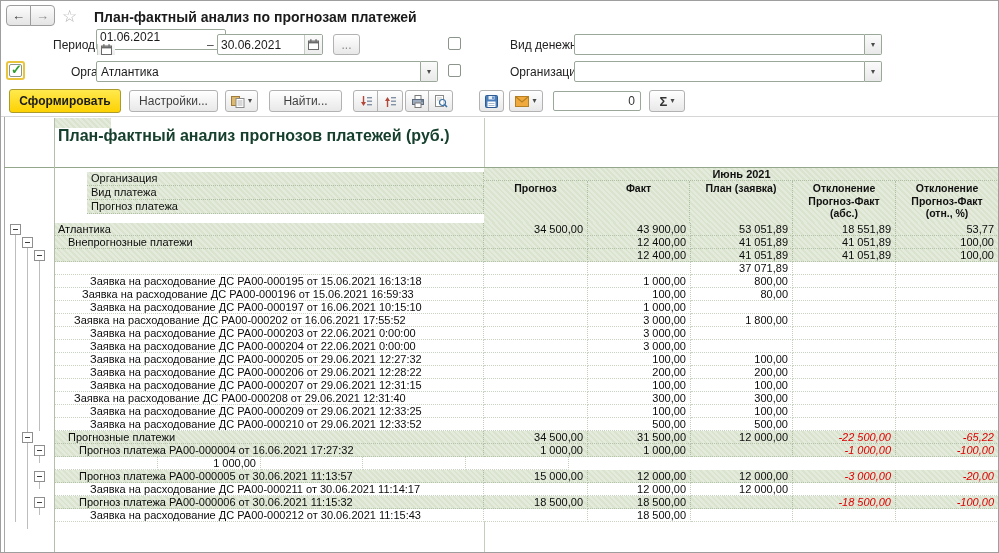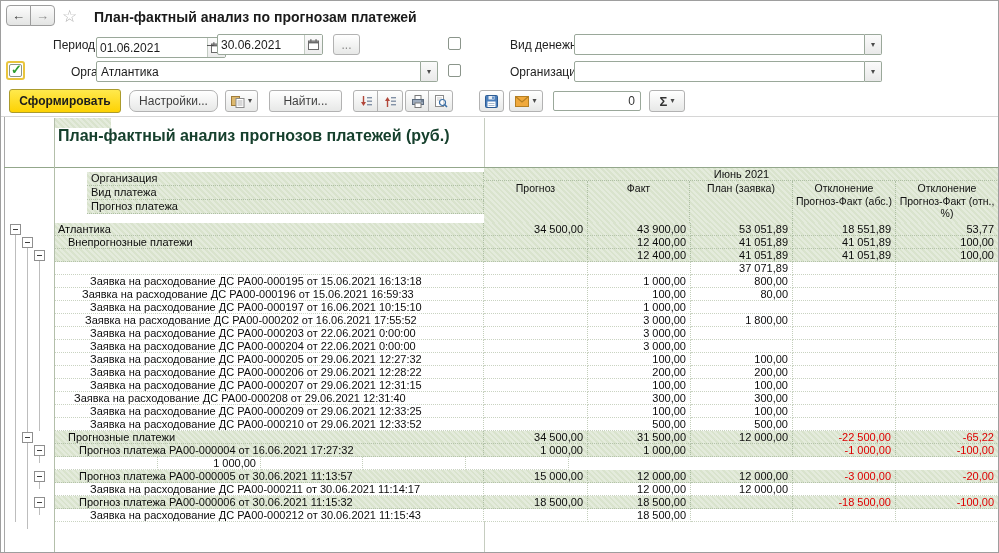--- a/index.html
+++ b/index.html
@@ -58,41 +58,41 @@
              background-image:repeating-linear-gradient(45deg, rgba(255,255,255,.30) 0 2px, rgba(0,0,0,0) 2px 4px); }
   .rtitle { position:absolute; left:57px; top:126px; font-size:16px; font-weight:bold;
             color:#16402d; z-index:3; }
 
   .vline { position:absolute; width:1px; background:#b3bfaa; z-index:4; }
 
   .hdr { position:absolute; left:3px; top:166px; width:995px; height:56px; border-top:1px solid #93a78b; }
   .hdr .leftcol { position:absolute; left:50px; top:4px; width:430px;padding-left:33px; }
   .hdr .lcell { height:14px; border-right:1px dotted #aebfa4; border-bottom:1px dotted #aebfa4;
                 font-size:11px; line-height:13px; padding-left:4px; color:#111; }
-  .hdr .rightcol { position:absolute; left:480px; top:0; width:515px; }
+  .hdr .rightcol { position:absolute; left:480px; top:0; width:515px;font-weight:bold; }
   .hdr .month { height:13px; border-bottom:1px dotted #aebfa4; text-align:center;
                 font-size:11px; line-height:12px; color:#111; }
   .hdr .cols { display:flex; height:43px; border-bottom:1px dotted #aebfa4; }
   .hdr .ccell { border-right:1px dotted #aebfa4; font-size:10.5px; line-height:12.5px;
                 text-align:center; color:#111; padding-top:1px; display:flex;
                 align-items:flex-start; justify-content:center; }
   .hdr .ccell span { display:block; }
   .w1{width:104px}.w2{width:103px}.w3{width:102px}.w4{width:103px}.w5{width:103px}
 
   #grid-rows { position:absolute; left:3px; top:222px; width:995px; z-index:1; }
   .trow { display:flex; height:13px; padding-left:50px; }
   .tc { height:13px; border-right:1px dotted #c3cebb; border-bottom:1px dotted #c9d3c1;
         font-size:11px; line-height:12px; color:#0c0c0c; overflow:hidden; white-space:nowrap; }
   .trow.group .tc { background-color:#d9e3cd;
         background-image:repeating-linear-gradient(45deg, rgba(255,255,255,.30) 0 2px, rgba(0,0,0,0) 2px 4px);
         border-right:1px dotted #aebfa4; border-bottom:1px dotted #b4c3aa; }
   .c0 { width:430px; }
   .num { text-align:right; padding-right:4px; }
   .tc.c1{width:104px}.tc.c2{width:103px}.tc.c3{width:102px}.tc.c4{width:103px}.tc.c5{width:103px}
-  .neg { color:#dd0000; }
+  .neg { color:#dd0000;font-style:italic; }
 
   #tree-overlay { position:absolute; left:3px; top:222px; width:50px; height:310px; z-index:2; }
   .tline { position:absolute; width:1px; background:#bdbdbd; }
   .expander { position:absolute; width:11px; height:11px; border:1px solid #8f8f8f; background:#fff; }
   .expander::before { content:""; position:absolute; left:2px; top:4px; width:5px; height:1px; background:#3f3f3f; }
 
   
   .icon { display:inline-flex; align-items:center; justify-content:center; }
 </style>
 </head>
@@ -105,21 +105,21 @@
         <span>←</span>
       </div>
     <div class="navbtn second">
         <span>→</span>
       </div>
   </div>
   <div class="star">☆</div>
   <div class="wtitle">План-фактный анализ по прогнозам платежей</div>
 
   <div class="lbl" style="left:8px;top:37px;">Период:</div>
-  <div class="field" style="left:95px;top:36px;width:130px;">
+  <div class="field" style="left:95px;top:28px;width:130px;flex-direction:column;">
     <input value="01.06.2021" style="">
     <div class="calbtn">
       <svg width="11" height="11" viewBox="0 0 11 11">
           <rect x="0.5" y="2" width="10" height="8.5" fill="#fff" stroke="#6a6a6a"></rect>
           <rect x="1" y="2.4" width="9" height="2" fill="#6a6a6a"></rect>
           <rect x="2.2" y="0.2" width="1.3" height="2.6" fill="#6a6a6a"></rect>
           <rect x="7.4" y="0.2" width="1.3" height="2.6" fill="#6a6a6a"></rect>
         </svg>
     </div>
   </div>
@@ -163,21 +163,21 @@
   <div class="combo" style="left:573px;top:60px;width:308px;">
     <div class="box"></div>
     <div class="dd">
         <span class="arr">▾</span>
       </div>
   </div>
 
   <div class="genbtn">
       <span>Сформировать</span>
     </div>
-  <div class="btn" style="left:128px;top:89px;width:89px;border-radius:7px;">
+  <div class="btn" style="left:128px;top:89px;width:89px;">
       <span>Настройки...</span>
     </div>
 
   <div class="btn icononly" style="left:224px;top:89px;width:33px;">
     <svg class="icon" width="14" height="13" viewBox="0 0 14 13">
         <rect x="0.5" y="1.5" width="8" height="9" fill="#ddb express96e" stroke="#a07c3a"></rect>
         <rect x="0.5" y="1.5" width="8" height="9" fill="#ddb96e" stroke="#a07c3a"></rect>
         <rect x="5" y="3.5" width="8" height="9" fill="#fff" stroke="#8a8a8a"></rect>
         <rect x="6.5" y="5.5" width="5" height="1" fill="#b0b0b0"></rect>
         <rect x="6.5" y="7.5" width="5" height="1" fill="#b0b0b0"></rect>
@@ -342,21 +342,21 @@
       </div>
       <div class="trow">
         <div class="tc c0" style="padding-left: 36px;">Заявка на расходование ДС РА00-000197 от 16.06.2021 10:15:10</div>
         <div class="tc num c1"></div>
         <div class="tc num c2">1 000,00</div>
         <div class="tc num c3"></div>
         <div class="tc num c4"></div>
         <div class="tc num c5"></div>
       </div>
       <div class="trow">
-        <div class="tc c0" style="padding-left: 31px;">Заявка на расходование ДС РА00-000202 от 16.06.2021 17:55:52</div>
+        <div class="tc c0" style="padding-left: 20px;">Заявка на расходование ДС РА00-000202 от 16.06.2021 17:55:52</div>
         <div class="tc num c1"></div>
         <div class="tc num c2">3 000,00</div>
         <div class="tc num c3">1 800,00</div>
         <div class="tc num c4"></div>
         <div class="tc num c5"></div>
       </div>
       <div class="trow">
         <div class="tc c0" style="padding-left: 36px;">Заявка на расходование ДС РА00-000203 от 22.06.2021 0:00:00</div>
         <div class="tc num c1"></div>
         <div class="tc num c2">3 000,00</div>

